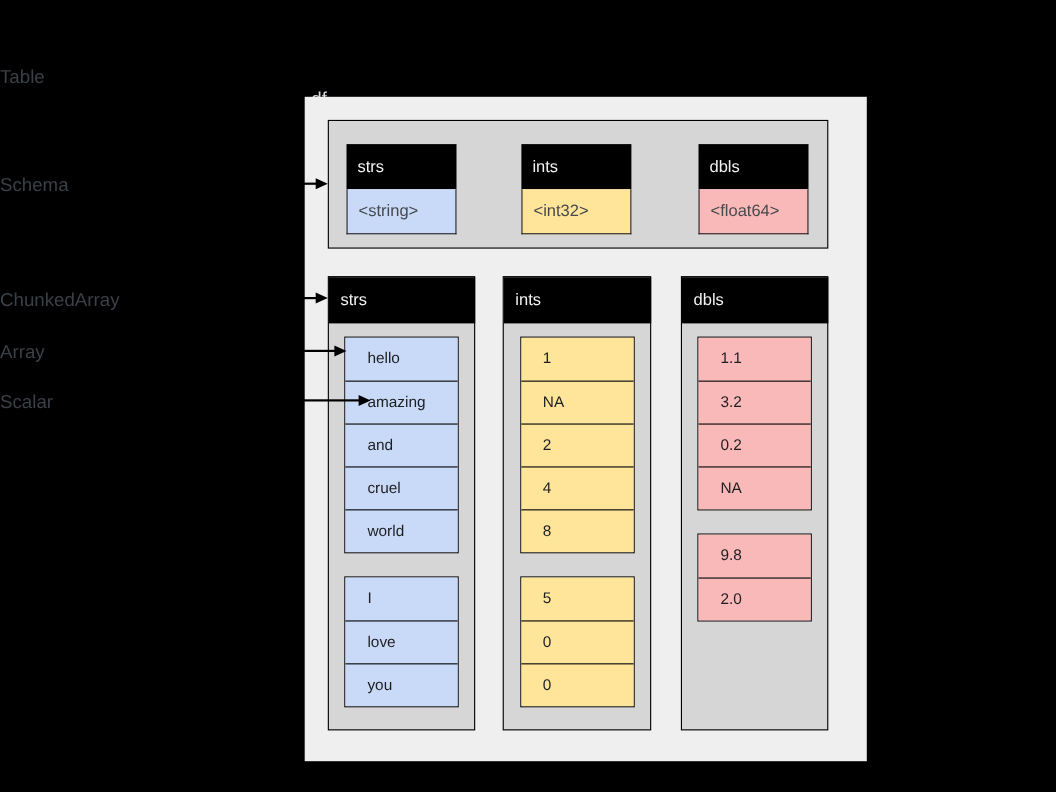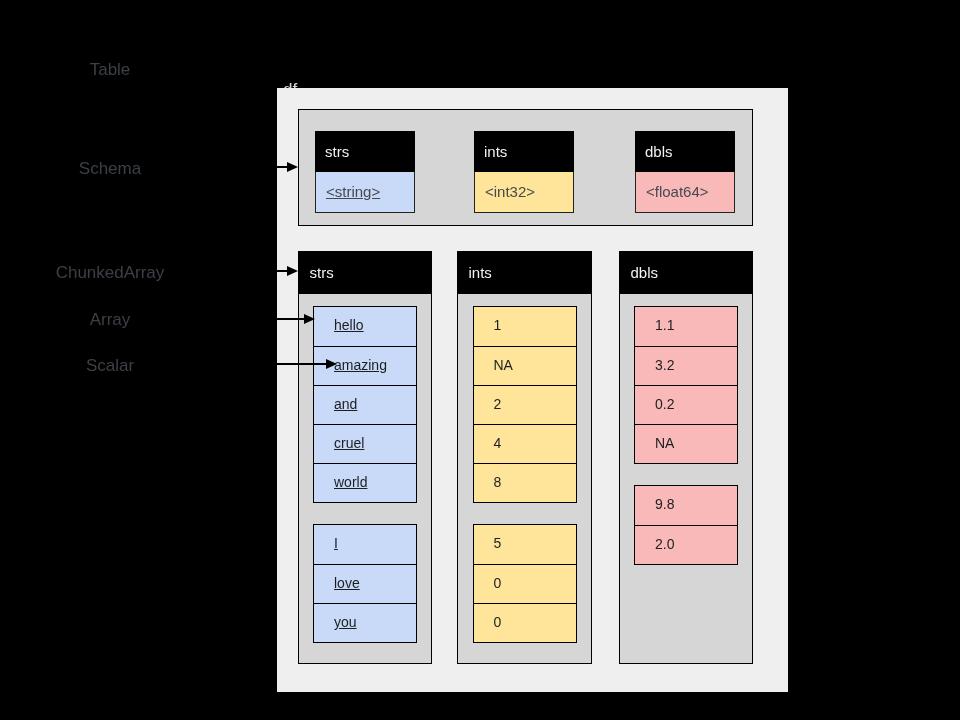--- a/index.html
+++ b/index.html
@@ -9,21 +9,21 @@
     position: relative;
     font-family: "Liberation Sans", sans-serif;
     overflow: hidden;
   }
 
   
   .side-label {
     position: absolute;
     left: 0;
     width: 220px;
-    text-align: center;
+    text-align: left;
     font-size: 17px;
     color: #3b4046;
     white-space: nowrap;
   }
 
   
   .df-label {
     position: absolute;
     left: 283px;
     top: 60px;
@@ -107,21 +107,21 @@
   .chunk-2 { margin-top: 21px; }
   .cell {
     height: 39px;
     line-height: 37px;
     padding-left: 20px;
     font-size: 14px;
     color: #1d1e20;
   }
   .cell + .cell { border-top: 1.5px solid #000; }
 
-  .bg-blue   { background: #c9daf8; text-decoration: underline; }
+  .bg-blue   { background: #c9daf8; }
   .bg-yellow { background: #ffe599; }
   .bg-pink   { background: #f9b9b9; }
 
   
   .arrow-line {
     position: absolute;
     height: 2px;
     background: #000;
   }
   .arrow-head {

